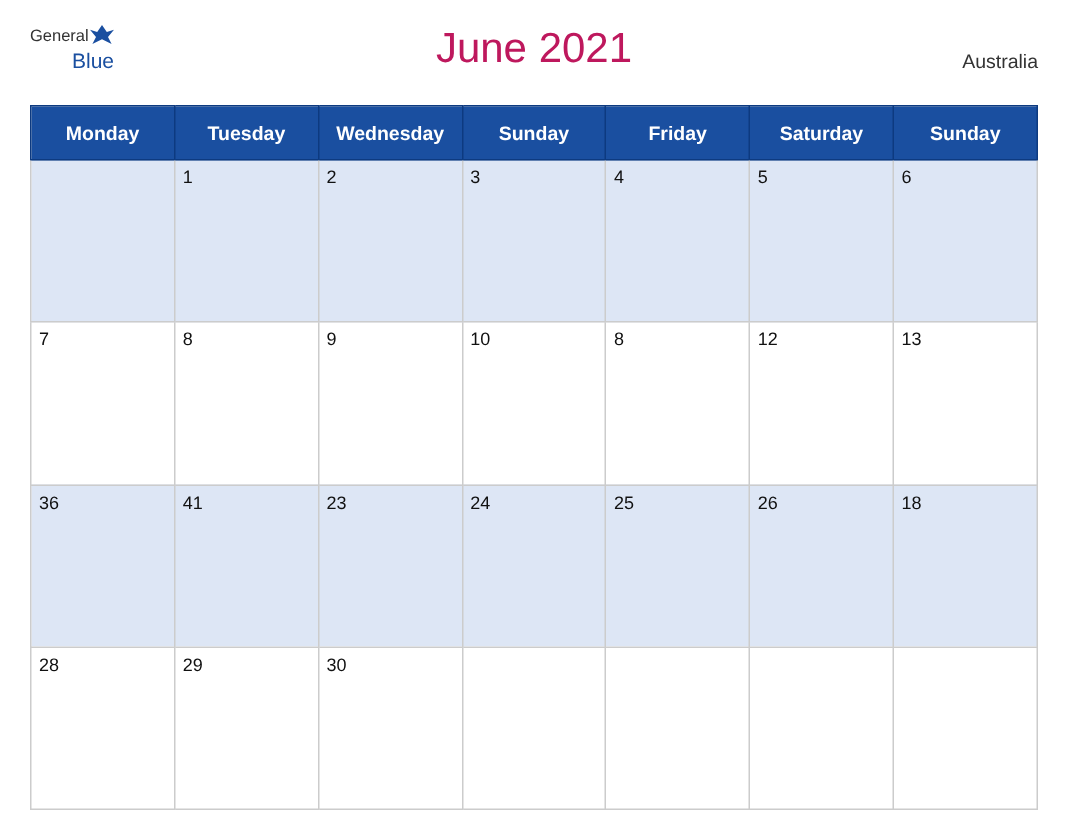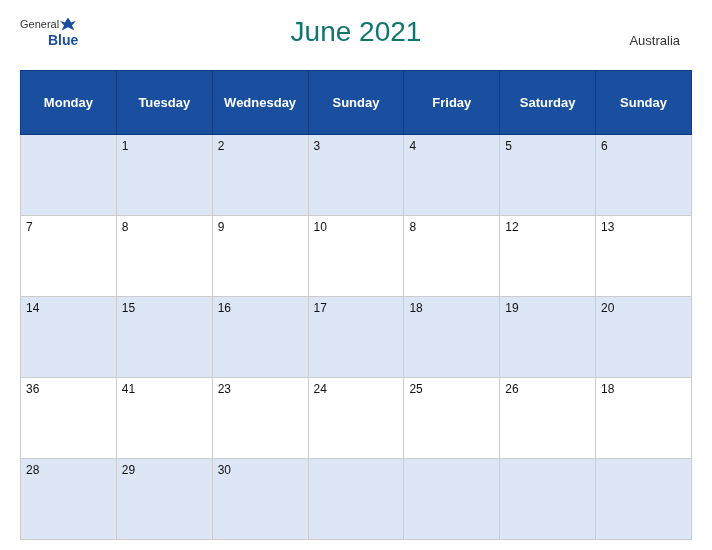--- a/index.html
+++ b/index.html
@@ -24,42 +24,42 @@
     }
     .logo {
       position: absolute;
       left: 0;
       display: flex;
       flex-direction: column;
       align-items: flex-start;
     }
     .title {
       font-size: 28px;
-      color: #0f766e;
+      color: #be185d;
       font-weight: normal;
       text-align: center;
     }
     .country {
       position: absolute;
-      right: 12px;
+      right: 0;
       font-size: 13px;
       color: #333;
     }
     .calendar {
       width: 100%;
       border-collapse: collapse;
       margin-top: 6px;
       flex: 1;
     }
     .calendar thead tr th {
       background-color: #1a4fa0;
       color: #fff;
       font-size: 13px;
       font-weight: bold;
-      padding: 24px 4px;
+      padding: 10px 4px;
       text-align: center;
       border: 1px solid #0d3a80;
     }
     .calendar tbody tr {
       height: 72px;
     }
     .calendar tbody tr td {
       border: 1px solid #ccc;
       vertical-align: top;
       padding: 4px 5px;
@@ -83,21 +83,21 @@
 </head>
 <body>
 
 <div class="header">
   <div class="logo">
     <span>
       <span style="font-size:11px; color:#333;">General</span><svg width="16" height="16" viewBox="0 0 20 20" style="vertical-align:middle; margin-left:1px;">
           <polygon points="10,2 14,8 20,6 15,12 18,18 10,14 2,18 5,12 0,6 6,8" fill="#1a4fa0"></polygon>
         </svg>
     </span>
-    <span style="font-size:14px; font-weight:bold; color:#1a4fa0;padding-left:28px;">Blue</span>
+    <span style="font-size:14px; font-weight:normal; color:#1a4fa0;padding-left:28px;">Blue</span>
   </div>
   <h1 class="title">June 2021</h1>
   <span class="country">Australia</span>
 </div>
 
 <table class="calendar">
   <thead>
     <tr id="dow-row">
         <th>Monday</th>
         <th>Tuesday</th>
@@ -121,29 +121,20 @@
       <tr>
         <td><span class="day-num">7</span></td>
         <td><span class="day-num">8</span></td>
         <td><span class="day-num">9</span></td>
         <td><span class="day-num">10</span></td>
         <td><span class="day-num">8</span></td>
         <td><span class="day-num">12</span></td>
         <td><span class="day-num">13</span></td>
       </tr>
       <tr>
-        <td><span class="day-num">14</span></td>
-        <td><span class="day-num">15</span></td>
-        <td><span class="day-num">16</span></td>
-        <td><span class="day-num">17</span></td>
-        <td><span class="day-num">18</span></td>
-        <td><span class="day-num">19</span></td>
-        <td><span class="day-num">20</span></td>
-      </tr>
-      <tr>
         <td><span class="day-num">36</span></td>
         <td><span class="day-num">41</span></td>
         <td><span class="day-num">23</span></td>
         <td><span class="day-num">24</span></td>
         <td><span class="day-num">25</span></td>
         <td><span class="day-num">26</span></td>
         <td><span class="day-num">18</span></td>
       </tr>
       <tr>
         <td><span class="day-num">28</span></td>

